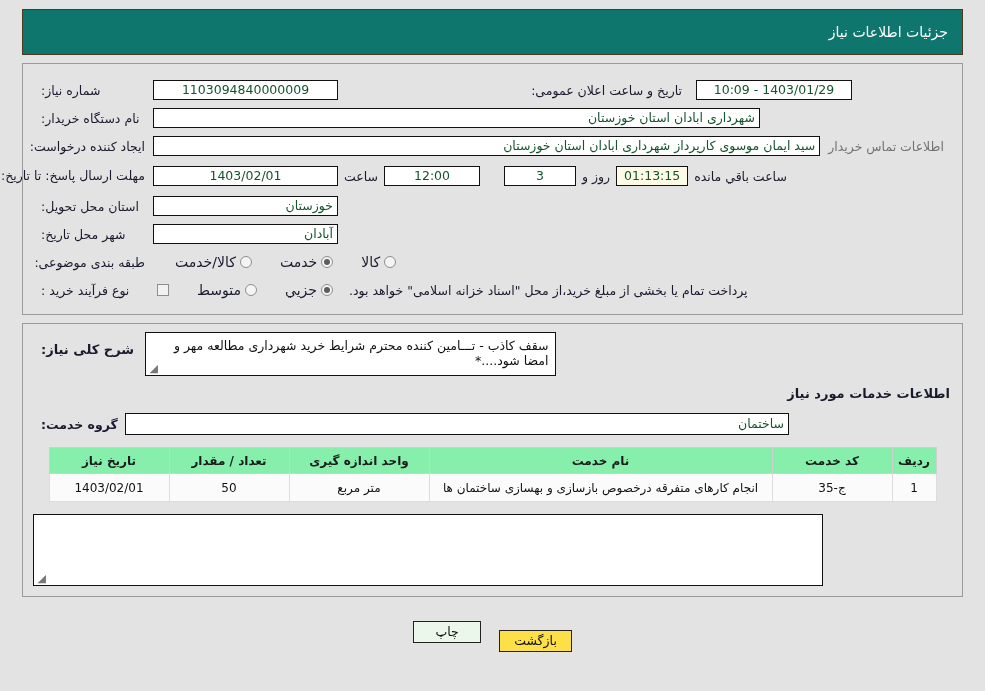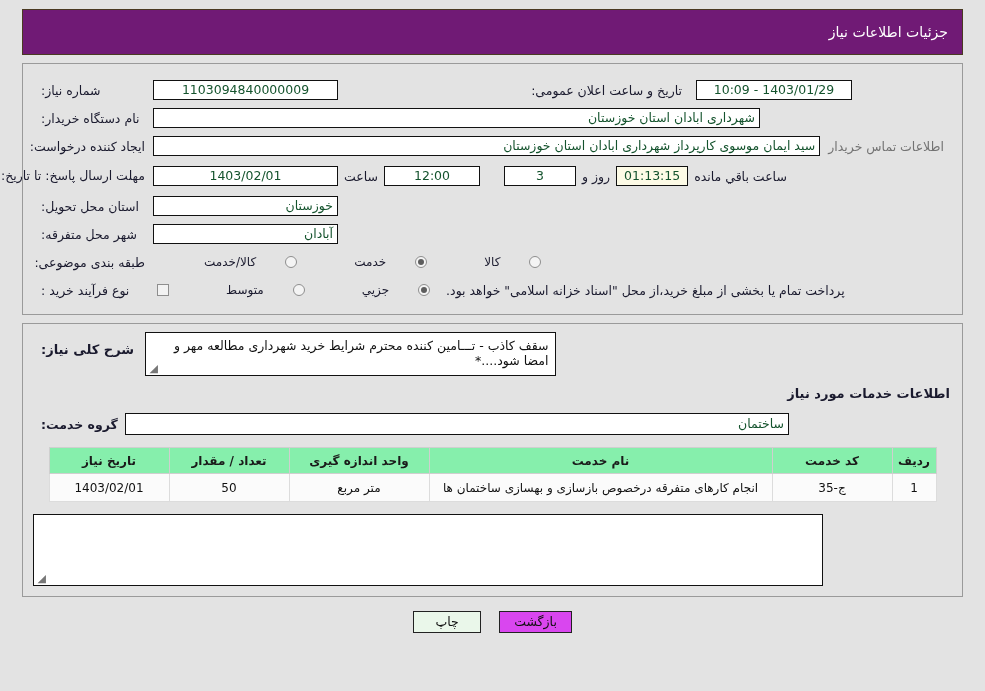--- a/index.html
+++ b/index.html
@@ -25,21 +25,21 @@
     overflow: hidden;
   }
   #watermark svg { position: absolute; left: 110px; top: 0; }
 
   #page { position: relative; z-index: 2; }
 
   
   .header-bar {
     margin: 9px 22px 0 22px;
     height: 46px;
-    background: #701a75;
+    background: #0f766e;
     border: 1px solid #4a3a22;
     display: flex;
     align-items: center;
     justify-content: flex-start;
     padding: 0 14px;
   }
   .header-title {
     color: #ffffff;
     font-size: 14px;
     letter-spacing: .2px;
@@ -108,21 +108,21 @@
   }
   .radio.on::after {
     content: "";
     position: absolute;
     left: 2px; top: 2px;
     width: 6px; height: 6px;
     border-radius: 50%;
     background: #5d5d5d;
   }
   .radio-opt { display: flex; align-items: center; margin-left: 22px; }
-  .radio-opt span { font-size: 12px; white-space: nowrap; margin-left: 29px; }
+  .radio-opt span { font-size: 14px; white-space: nowrap; }
 
   .checkbox {
     width: 12px; height: 12px;
     border: 1px solid #8e8e8e;
     background: #f2f2f2;
     display: inline-block;
     margin: 0 6px 0 4px;
     vertical-align: middle;
     flex: 0 0 auto;
   }
@@ -240,21 +240,21 @@
     height: 22px;
     min-width: 68px;
     font-size: 12.5px;
     padding: 0 14px;
     line-height: 20px;
     text-align: center;
     cursor: pointer;
     font-family: "DejaVu Sans", "Liberation Sans", sans-serif;
   }
   .btn.print { background: #eaf7ea; color: #111; }
-  .btn.back  { background: #d946ef; color: #111; }
+  .btn.back  { background: #fde047; color: #111; margin-top: 19px; }
 </style>
 </head>
 <body>
 
 <div id="watermark">
   <svg width="760" height="240" viewBox="0 0 760 240" xmlns="http://www.w3.org/2000/svg">
     <g opacity="0.22">
       <path d="M40 20 L130 20 L130 105 Q130 150 85 172 Q40 150 40 105 Z" fill="none" stroke="#c98b8b" stroke-width="9"></path>
       <path d="M58 58 L85 132 L112 58" fill="none" stroke="#c98b8b" stroke-width="11"></path>
     </g>
@@ -314,21 +314,21 @@
 
     <div class="trow">
       <div class="seg-left"></div>
       <div class="inp rightalign" style="width:185px;margin-left:8px">خوزستان</div>
       <div class="cell-label">استان محل تحویل:</div>
     </div>
 
     <div class="trow">
       <div class="seg-left"></div>
       <div class="inp rightalign" style="width:185px;margin-left:8px">آبادان</div>
-      <div class="cell-label">شهر محل متفرقه:</div>
+      <div class="cell-label">شهر محل تاریخ:</div>
     </div>
 
     <div class="trow">
       <div class="seg-left"></div>
       <div style="display:flex;align-items:center;margin-left:8px">
         <div class="radio-opt">
           <span class="radio"></span>
           <span>کالا</span>
         </div>
         <div class="radio-opt">

